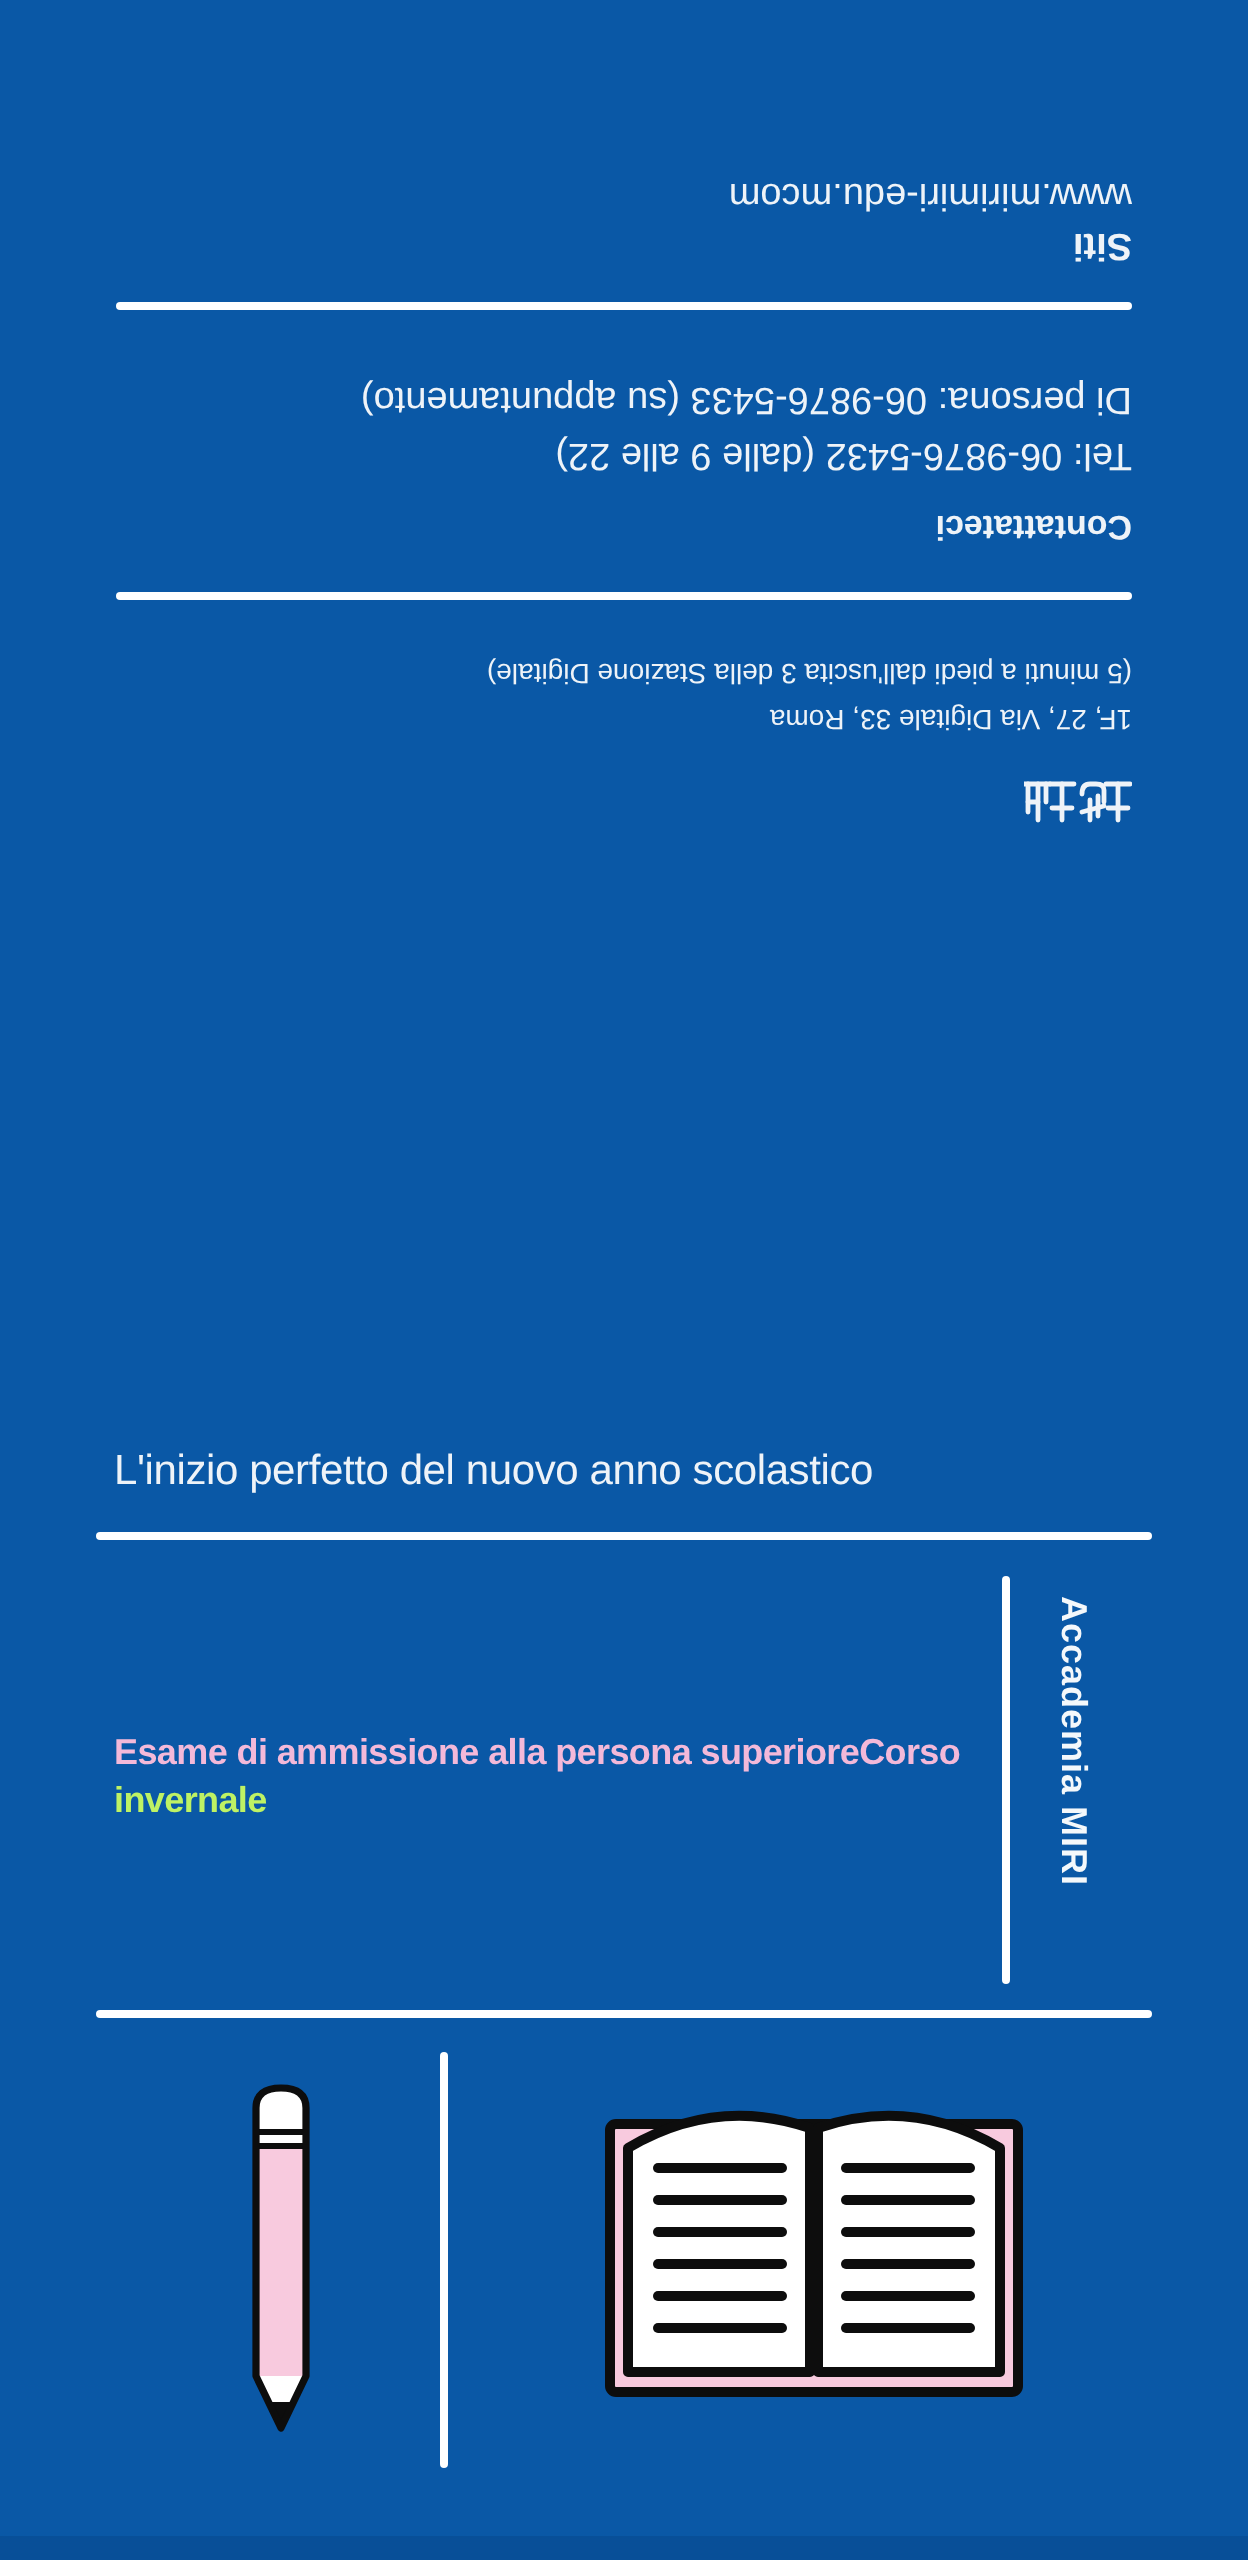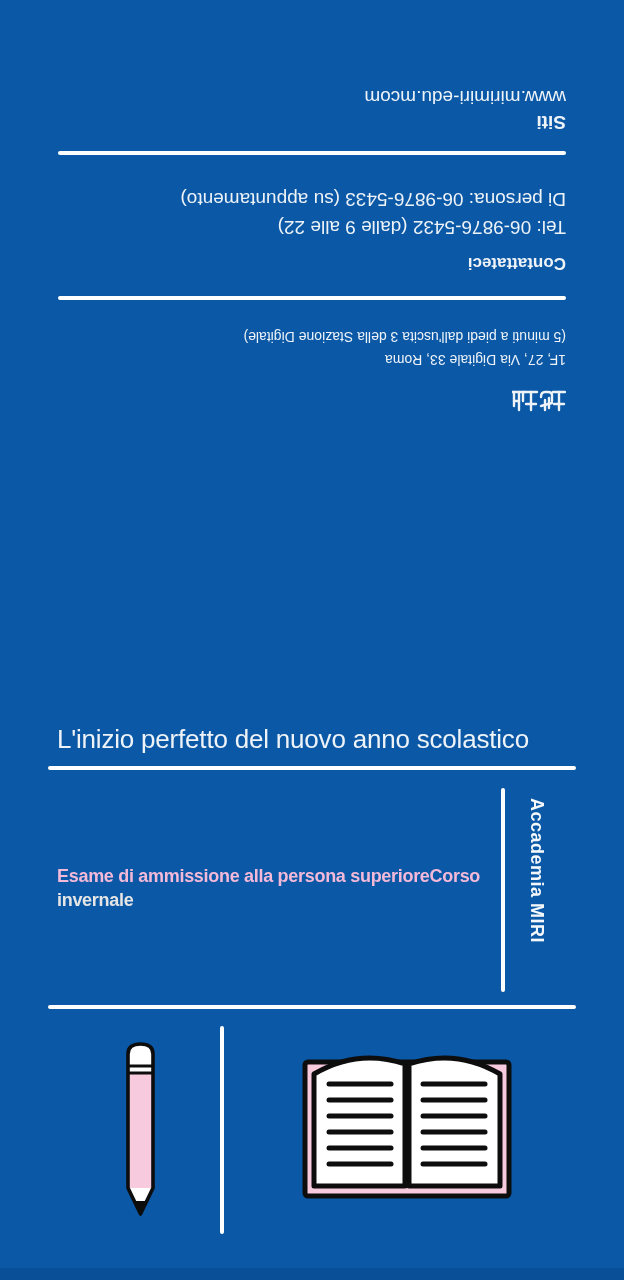--- a/index.html
+++ b/index.html
@@ -23,31 +23,31 @@
   .hl-b{margin-top:32px;}
   .sec-h{font-size:17px;font-weight:bold;margin-top:22px;line-height:1.25;}
   .big-h{font-size:19px;margin-top:17px;}
   .big{font-size:19px;line-height:1.27;margin-top:4px;}
   .tel-line{margin-top:13px;}
   .url-line{margin-top:1px;}
 
   
   .tagline{
     position:absolute;left:57px;top:724px;margin:0;
-    font-size:26px;font-weight:500;letter-spacing:-0.2px;color:#eef3f8;white-space:nowrap;
+    font-size:21px;font-weight:500;letter-spacing:-0.2px;color:#eef3f8;white-space:nowrap;
   }
   .sep{position:absolute;left:48px;width:528px;height:4px;background:#ffffff;border-radius:2px;}
   .sep1{top:766px;}
   .sep2{top:1005px;}
   .course-title{
     position:absolute;left:57px;top:864px;width:448px;
     font-size:18px;font-weight:bold;letter-spacing:-0.3px;line-height:1.36;
   }
   .course-title .pink{display:block;color:#f3b9d9;}
-  .course-title .white{display:block;color:#e5e5e5;}
+  .course-title .white{display:block;color:#bef264;}
   .vline{position:absolute;width:4px;background:#ffffff;border-radius:2px;}
   .vline-mid{left:501px;top:788px;height:204px;}
   .brand{
     position:absolute;left:526px;top:798px;height:204px;
     writing-mode:vertical-rl;font-size:18px;font-weight:bold;letter-spacing:0.5px;color:#f4f8fb;
   }
 
   
   .pencil{position:absolute;left:123px;top:1042px;}
   .vline-bot{left:220px;top:1026px;height:208px;}

